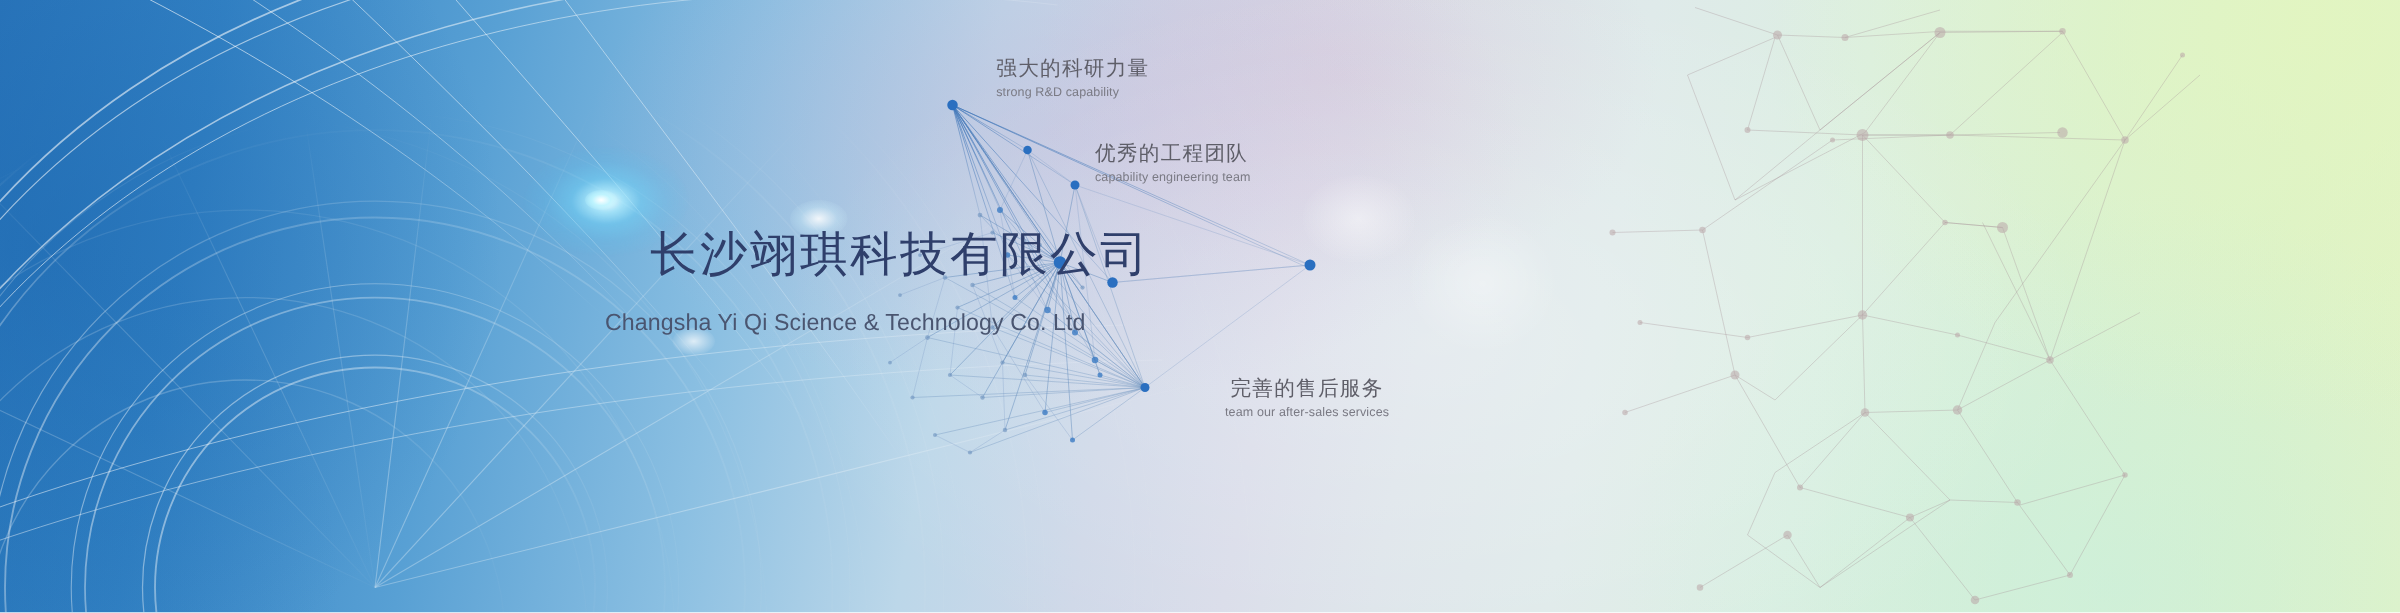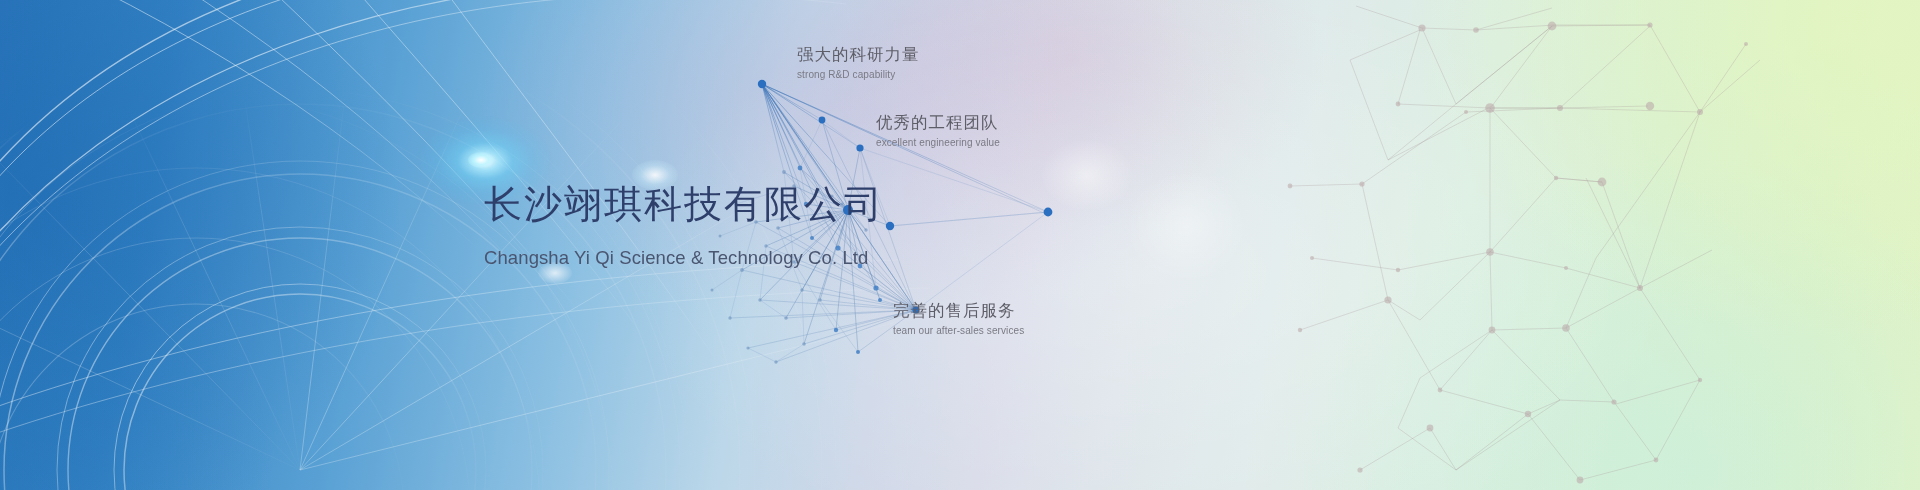--- a/index.html
+++ b/index.html
@@ -117,20 +117,21 @@
     top: 182px;
     pointer-events: none;
   }
   .title-cn {
     font-family: "Liberation Serif", "DejaVu Serif", serif;
     font-size: 38px;
     line-height: 44px;
     letter-spacing: 2px;
     color: #2f3f6b;
     white-space: nowrap;
+    margin-left: 36px;
   }
   .title-en {
     margin-top: 20px;
     font-family: "Liberation Sans", sans-serif;
     font-size: 18.5px;
     line-height: 24px;
     letter-spacing: 0.1px;
     color: #4a5570;
     white-space: nowrap;
   }
@@ -504,22 +505,22 @@
     <div class="title-en">Changsha Yi Qi Science &amp; Technology Co. Ltd</div>
   </div>
 
   <div class="feature" style="left:797px; top:44px;">
     <div class="feature-cn">强大的科研力量</div>
     <div class="feature-en">strong R&amp;D capability</div>
   </div>
 
   <div class="feature" style="left:876px; top:112px;">
     <div class="feature-cn">优秀的工程团队</div>
-    <div class="feature-en">excellent engineering value</div>
+    <div class="feature-en">capability engineering team</div>
   </div>
 
 
-  <div class="feature" style="left:893px; top:300px;">
+  <div class="feature" style="left:980px; top:300px;text-align:center;">
     <div class="feature-cn">完善的售后服务</div>
     <div class="feature-en">team our after-sales services</div>
   </div>
 
 </div>
 
 </body></html>

